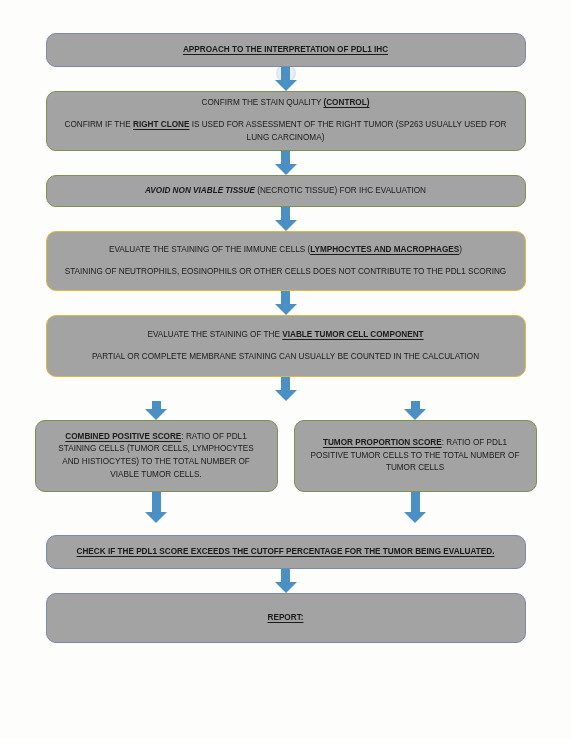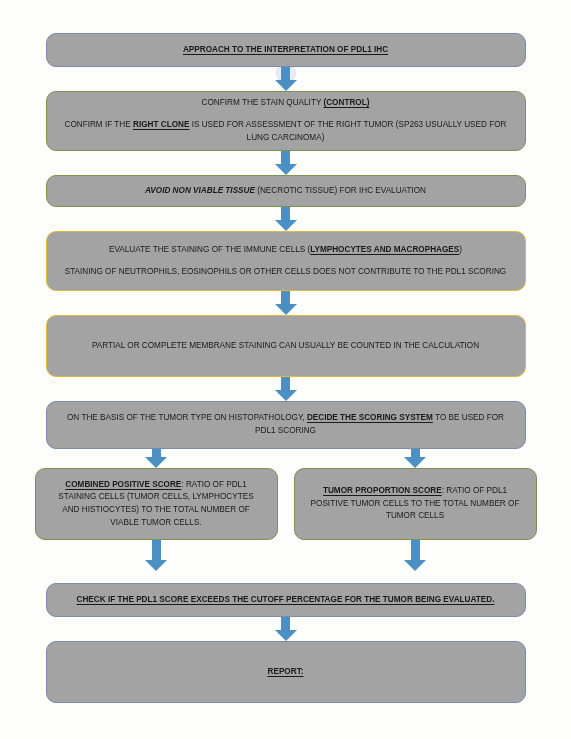--- a/index.html
+++ b/index.html
@@ -86,21 +86,21 @@
   .w-half { width: 243px; }
 
   .h-title   { height: 34px; }
   .h-stain   { height: 60px; }
   .h-avoid   { height: 32px; }
   .h-immune  { height: 60px; }
   .h-viable  { height: 62px; }
   .h-scoring { height: 48px; }
   .h-branch  { height: 72px; }
   .h-check   { height: 34px; margin-top: 12px; }
-  .h-report  { height: 62px; }
+  .h-report  { height: 50px; }
   .bu { font-weight: bold; text-decoration: underline; text-underline-offset: 1.5px; }
   .bi { font-weight: bold; font-style: italic; }
 
   
   .arrow {
     width: 22px;
     display: flex;
     flex-direction: column;
     align-items: center;
   }
@@ -179,33 +179,31 @@
     </p>
     <p>STAINING OF NEUTROPHILS, EOSINOPHILS OR OTHER CELLS DOES NOT CONTRIBUTE TO THE PDL1 SCORING</p>
   </div>
 
   <div class="arrow a-mid">
     <div class="stem"></div>
     <div class="head"></div>
   </div>
 
   <div class="box b-gold w-main h-viable">
+    <p>
+      <span>EVALUATE THE STAINING OF THE </span><span class="bu">VIABLE TUMOR CELL COMPONENT</span>
+    </p>
     <p>PARTIAL OR COMPLETE MEMBRANE STAINING CAN USUALLY BE COUNTED IN THE CALCULATION</p>
   </div>
 
   <div class="arrow a-mid">
     <div class="stem"></div>
     <div class="head"></div>
   </div>
 
-  <div class="box b-blue w-main h-scoring">
-    <p>
-      <span>ON THE BASIS OF THE TUMOR TYPE ON HISTOPATHOLOGY, </span><span class="bu">DECIDE THE SCORING SYSTEM</span><span> TO BE USED FOR PDL1 SCORING</span>
-    </p>
-  </div>
 
   <div class="branch-row">
     <div class="arrow-slot">
       <div class="arrow a-short">
         <div class="stem"></div>
         <div class="head"></div>
       </div>
     </div>
     <div class="arrow-slot">
       <div class="arrow a-short">

